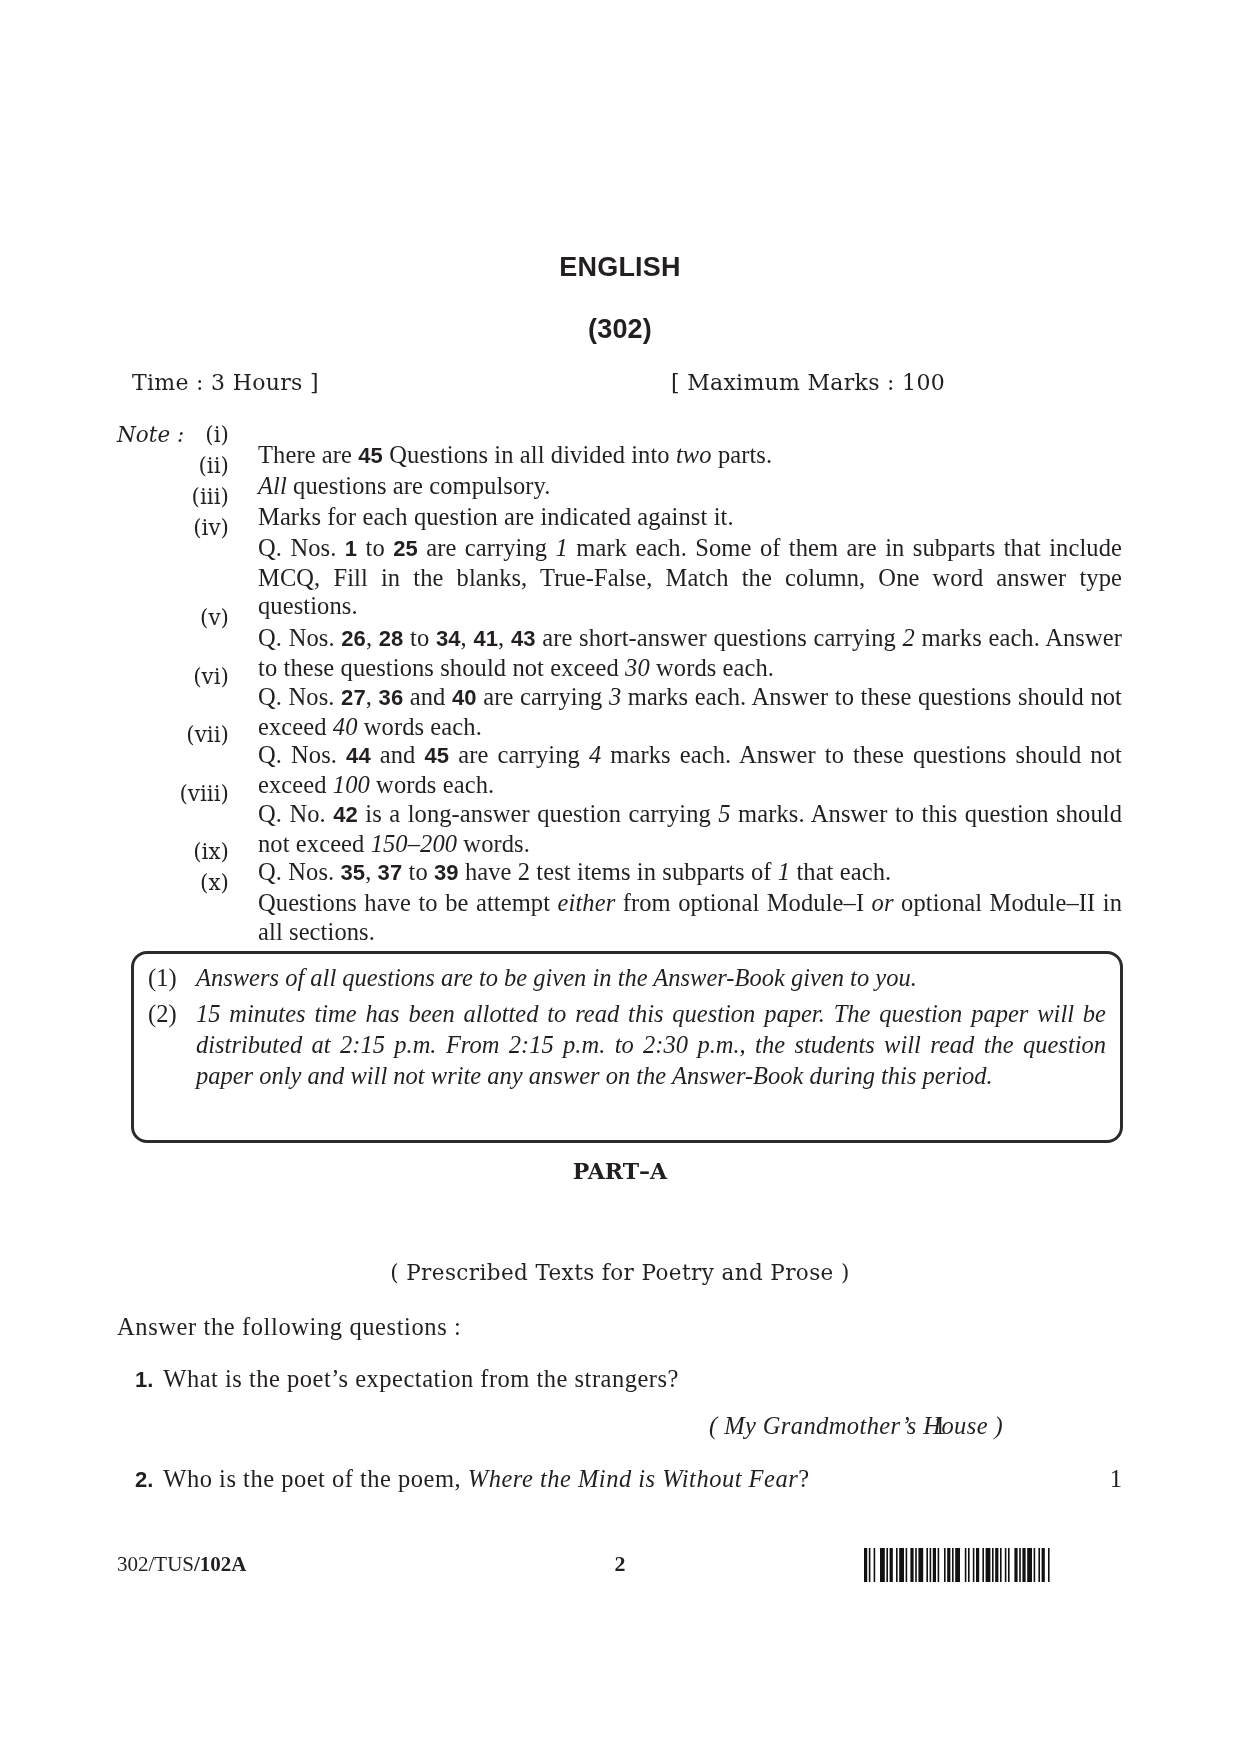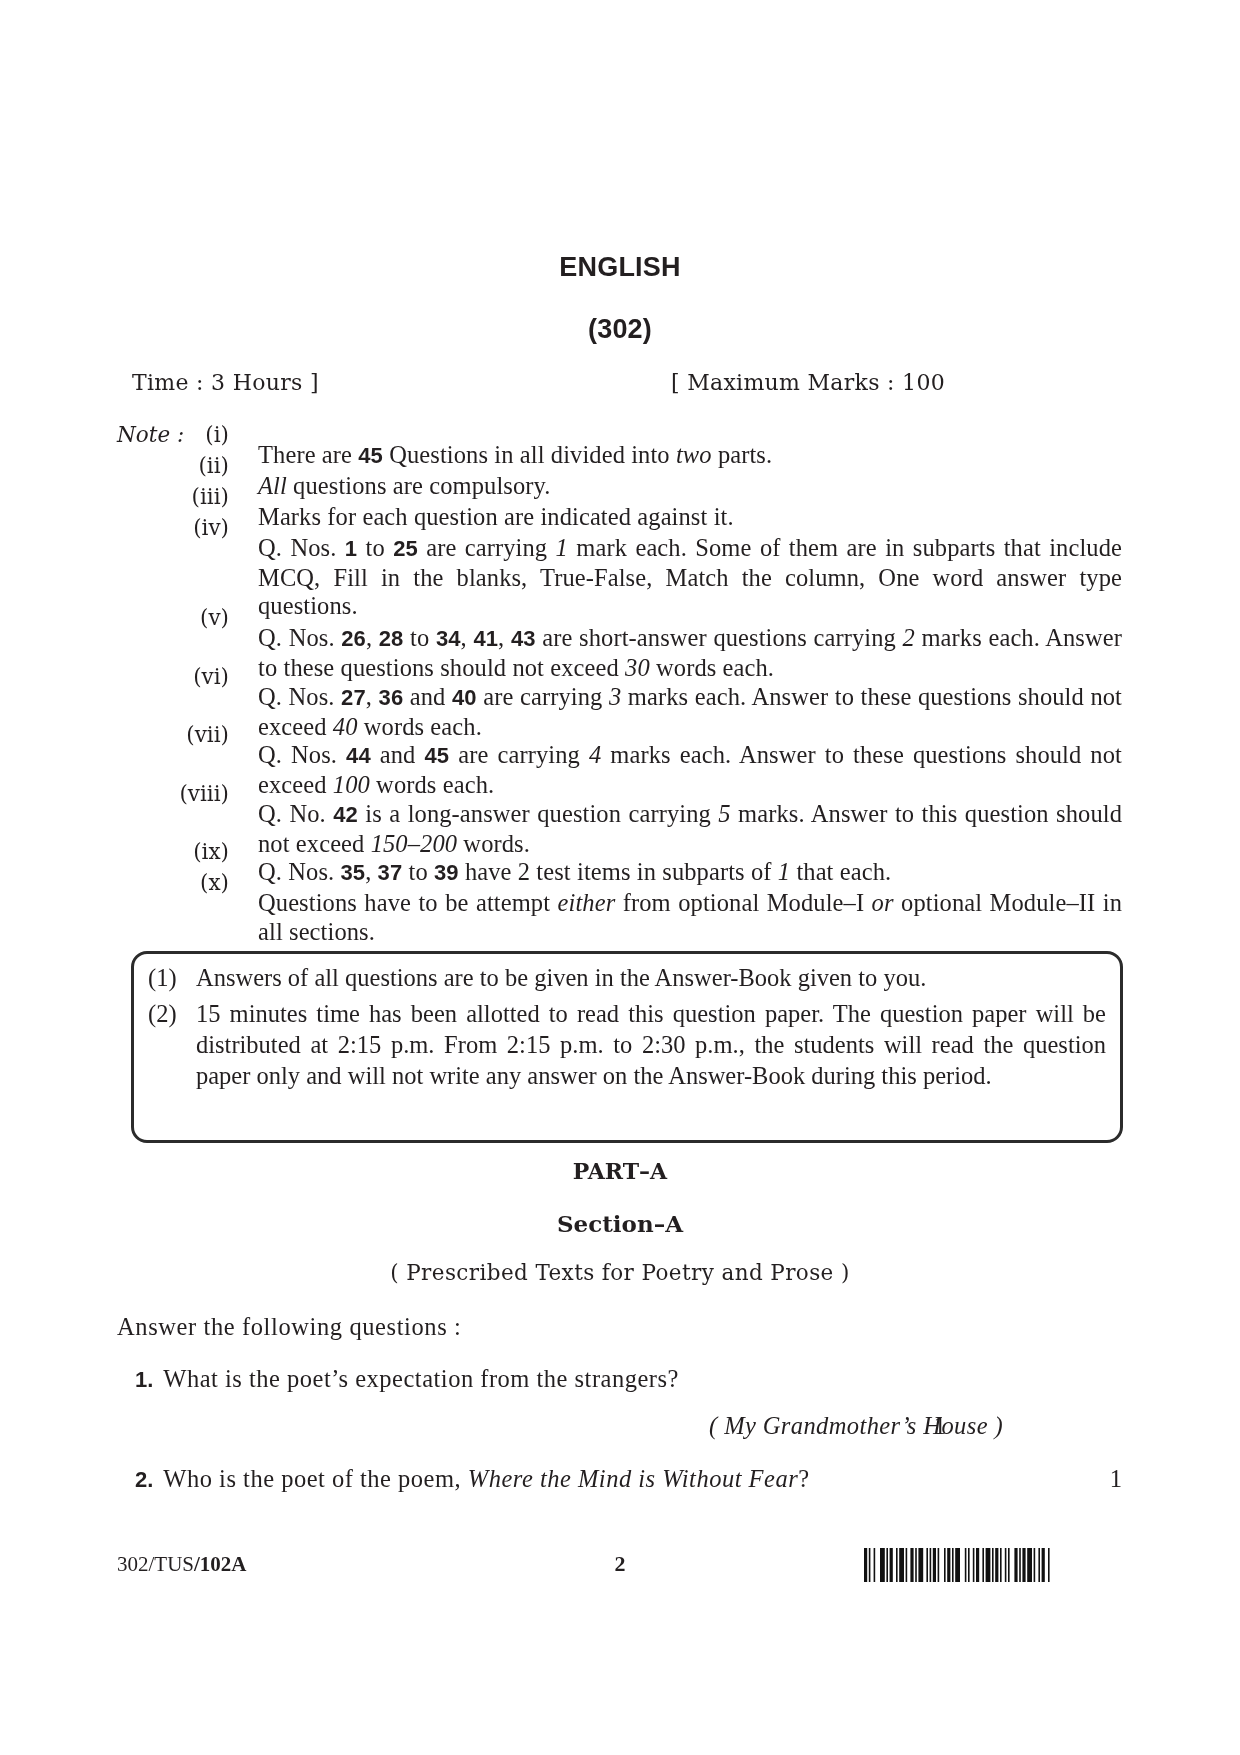--- a/index.html
+++ b/index.html
@@ -22,21 +22,21 @@
   .note-text { position: absolute; left: 141px; width: 864px; text-align: justify; text-align-last: left;
                font-family: "Liberation Serif", serif; font-size: 24.5px; letter-spacing: 0.1px; margin-top: 20px; }
   .note-text b { font-family: "Liberation Sans", sans-serif; font-weight: bold; font-size: 22px; }
   .note-text i { font-style: italic; }
 
   .info-box { position: absolute; left: 131px; top: 951px; width: 986px; height: 186px;
               border: 3px solid #2b2b2b; border-radius: 16px; }
   .box-item { position: absolute; left: 14px; width: 958px; font-family: "Liberation Serif", serif;
               font-size: 24.5px; line-height: 31px; }
   .box-label { position: absolute; left: 0; top: 0; }
-  .box-text { position: absolute; left: 48px; width: 910px; text-align: justify; }
+  .box-text { position: absolute; left: 48px; width: 910px; text-align: justify; font-style: italic; }
   .box-text.last-left { text-align-last: left; }
 
   .heading-center { position: absolute; left: 0; width: 1240px; text-align: center; }
   #part-heading { top: 1158px; font-weight: bold; font-size: 22px; }
   #section-heading { top: 1210px; font-weight: bold; font-size: 23px; }
   #section-subtitle { top: 1260px; font-size: 21.5px; letter-spacing: 0.4px; }
 
   .instruction { position: absolute; left: 117px; top: 1313px; font-family: "Liberation Serif", serif;
                  font-size: 24.5px; letter-spacing: 0.6px; }
 
@@ -117,21 +117,20 @@
       <span class="box-label">(1)</span>
       <span class="box-text last-left">Answers of all questions are to be given in the Answer-Book given to you.</span>
     </div>
     <div class="box-item" style="top:44px;">
       <span class="box-label">(2)</span>
       <span class="box-text last-left">15 minutes time has been allotted to read this question paper. The question paper will be distributed at 2:15 p.m. From 2:15 p.m. to 2:30 p.m., the students will read the question paper only and will not write any answer on the Answer-Book during this period.</span>
     </div>
   </div>
 
   <div class="heading-center" id="part-heading">PART–A</div>
-  <div class="heading-center" id="section-heading">Section–A</div>
   <div class="heading-center" id="section-subtitle">( Prescribed Texts for Poetry and Prose )</div>
 
   <div class="instruction">Answer the following questions :</div>
 
   <div class="question" id="question-1">
     <span class="q-num">1.</span><span class="q-text">What is the poet’s expectation from the strangers?</span>
   </div>
   <div class="q-source">( My Grandmother’s House )</div>
   <div class="q-source-marks" style="right:118px;">1</div>
 

